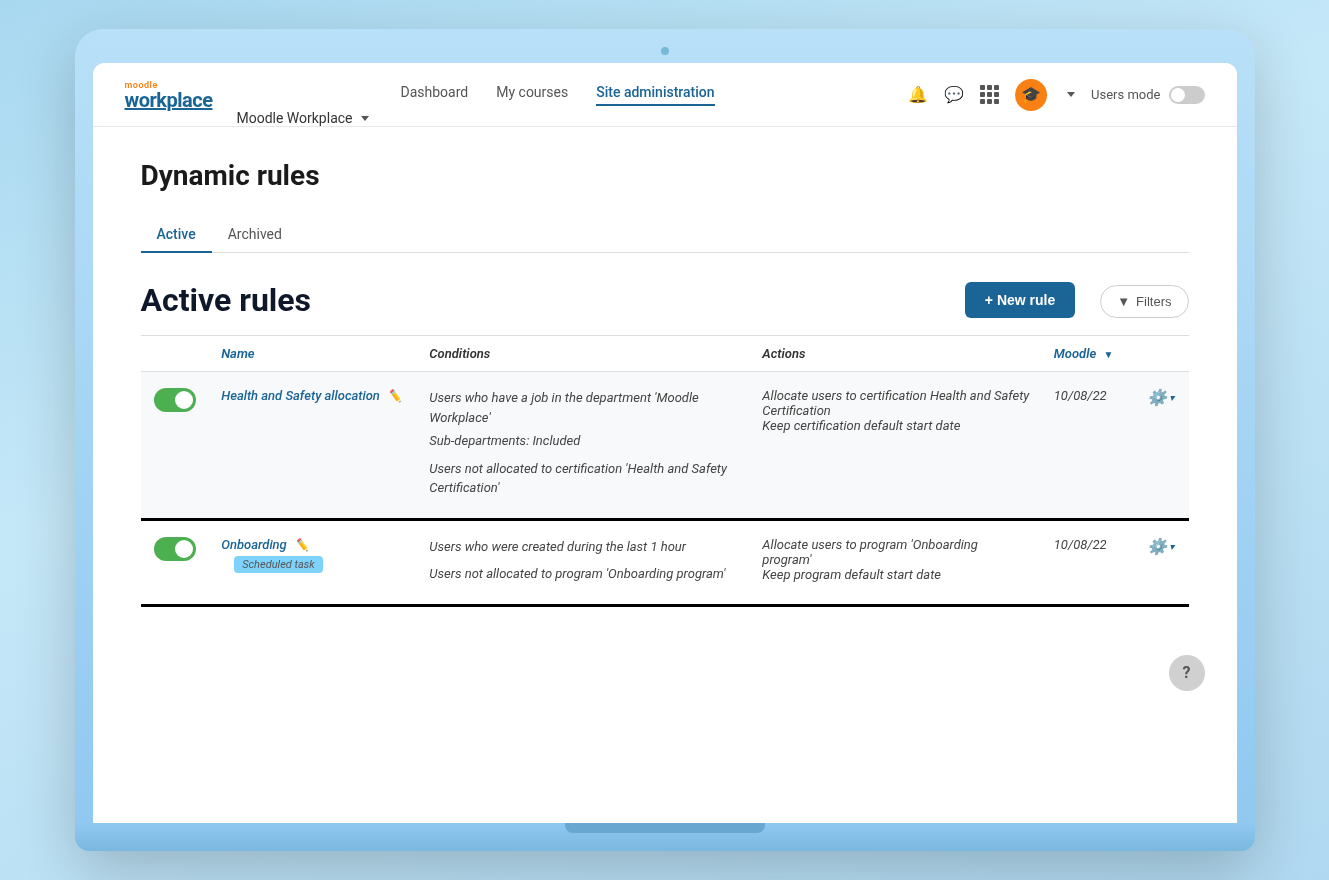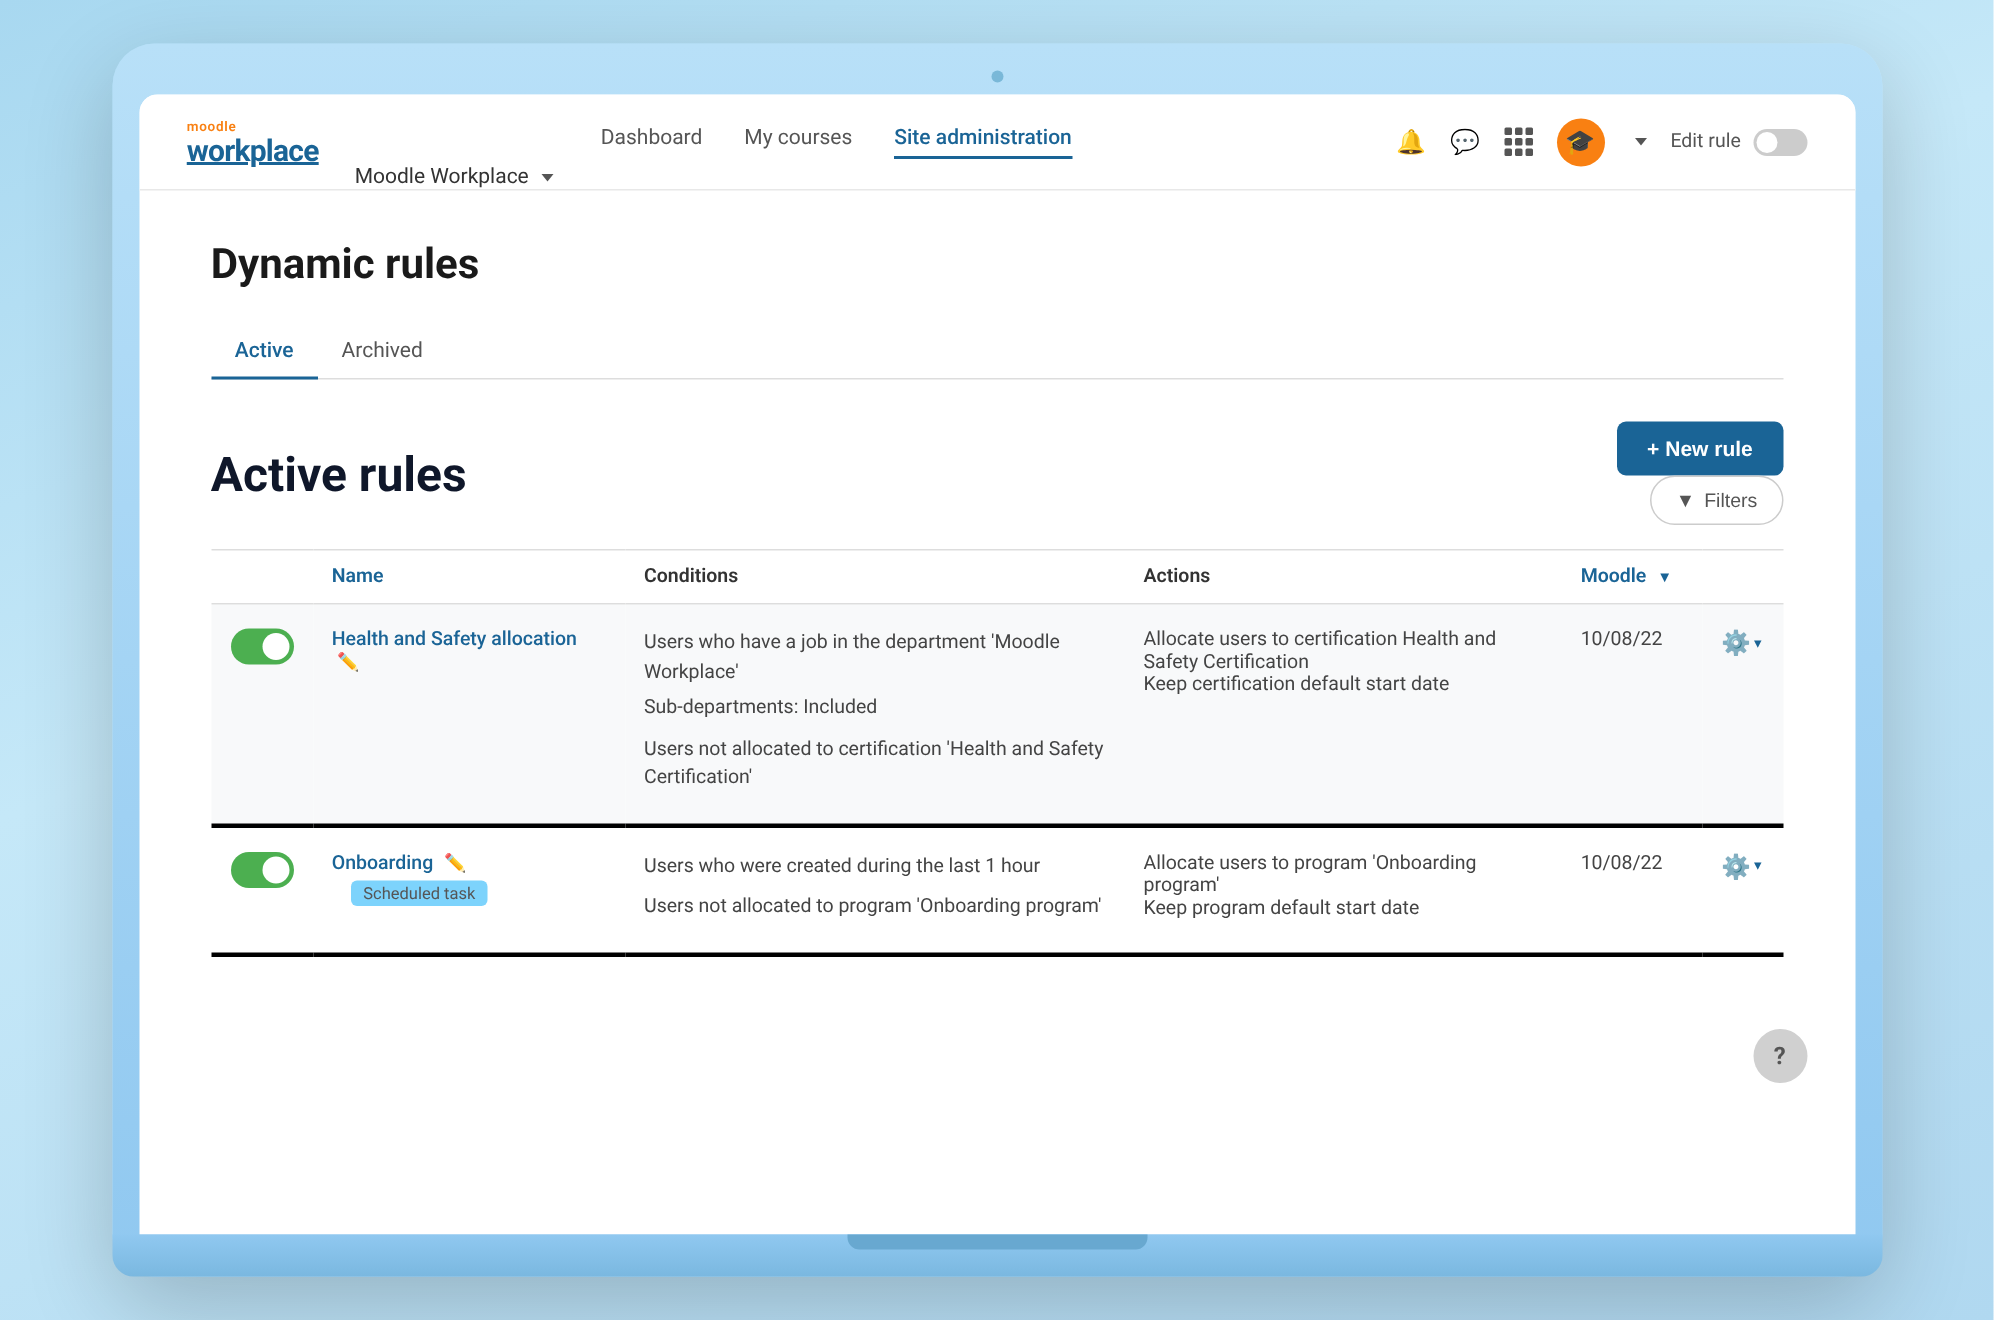--- a/index.html
+++ b/index.html
@@ -247,23 +247,22 @@
     }
 
     .section-title {
       font-size: 32px;
       font-weight: 700;
       color: #0f172a;
     }
 
     .section-actions {
       display: flex;
-      flex-direction: column;
       align-items: flex-end;
-      gap: 0;
+      gap: 25px;
     }
 
     .btn-new-rule {
       background: #1a6496;
       color: white;
       border: none;
       padding: 10px 20px;
       border-radius: 6px;
       font-size: 14px;
       font-weight: 600;
@@ -284,20 +283,21 @@
       display: flex;
       align-items: center;
       gap: 6px;
     }
 
     
     .rules-table {
       width: 100%;
       border-collapse: collapse;
       margin-top: 8px;
+      font-style: italic;
     }
 
     .rules-table thead tr {
       border-top: 1px solid #ddd;
       border-bottom: 1px solid #ddd;
     }
 
     .rules-table th {
       padding: 10px 12px;
       text-align: left;
@@ -487,21 +487,21 @@
           <span></span>
             <span></span>
             <span></span>
           <span></span>
             <span></span>
             <span></span>
         </div>
         <div class="nav-avatar">🎓</div>
         <div class="caret-down"></div>
         <div class="edit-mode">
-          <span>Edit rule</span>
+          <span>Users mode</span>
           <div class="toggle-switch"></div>
         </div>
       </div>
     </nav>
 
     <div class="main-content">
 
       <h1 class="page-title">Dynamic rules</h1>
 
       <div class="tabs">

